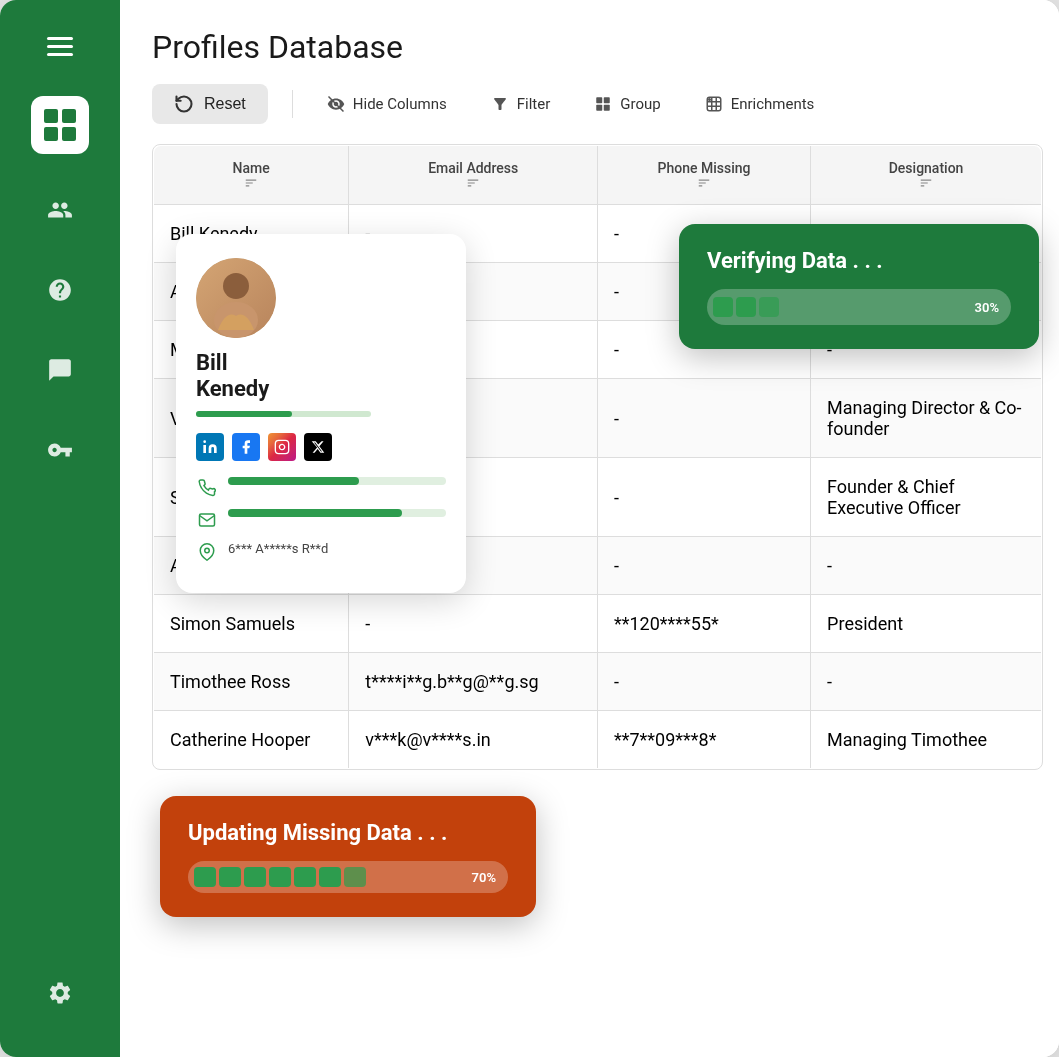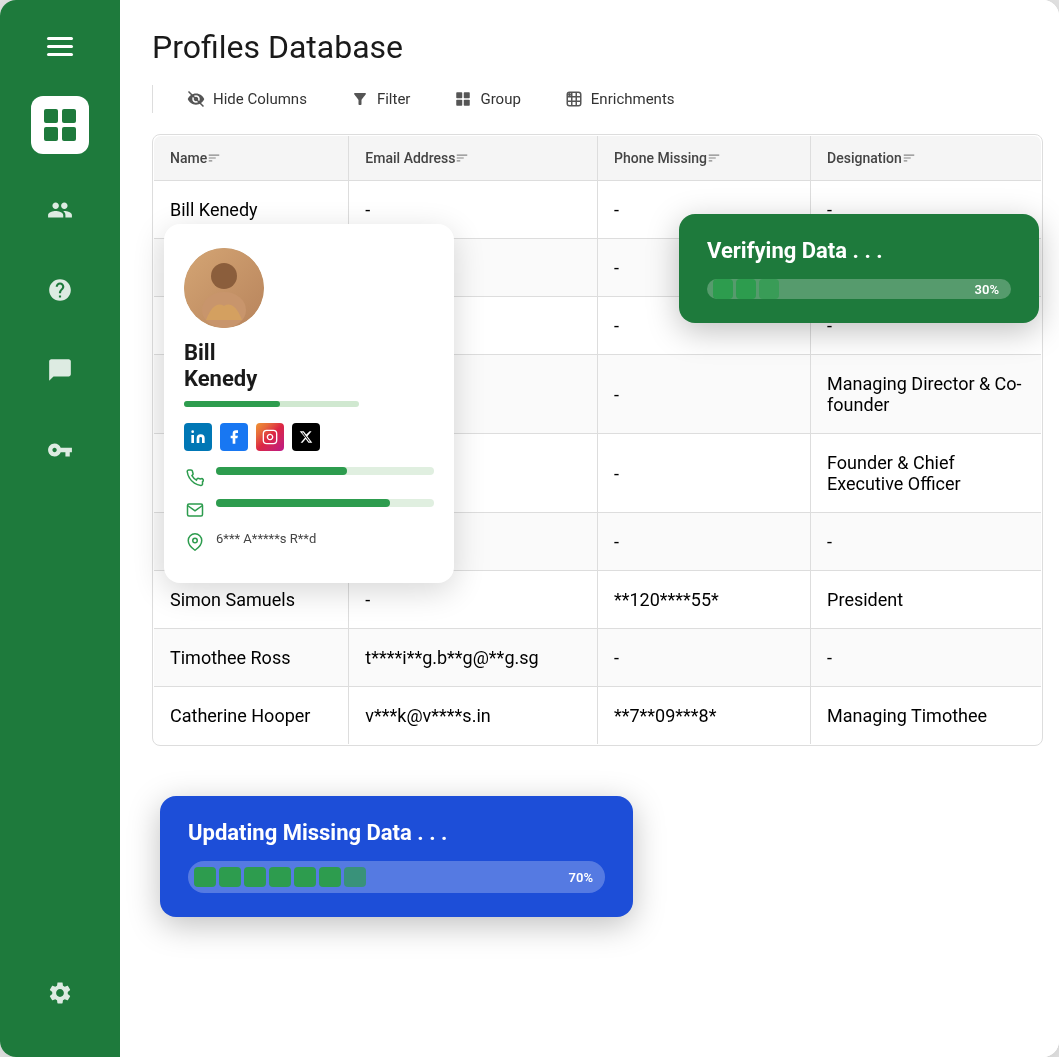--- a/index.html
+++ b/index.html
@@ -193,21 +193,22 @@
       border: 1px solid #ddd;
       padding: 14px 16px;
       text-align: left;
       font-size: 14px;
       font-weight: 500;
       color: #444;
     }
     .data-table th .col-header {
       display: flex;
       align-items: center;
-      justify-content: flex-start;
+      justify-content: center;
+      flex-direction: column;
     }
 
     .data-table td {
       border: 1px solid #ddd;
       padding: 18px 16px;
       font-size: 18px;
       color: #000000;
       vertical-align: middle;
     }
 
@@ -222,21 +223,21 @@
     .overlay-area {
       position: absolute;
       top: 0; left: 0; right: 0; bottom: 0;
       pointer-events: none;
     }
 
     
     .profile-card {
       position: absolute;
       top: 90px;
-      left: 44px;
+      left: 56px;
       width: 290px;
       background: #fff;
       border-radius: 16px;
       box-shadow: 0 8px 32px rgba(0,0,0,0.16);
       padding: 24px 20px 20px 20px;
       pointer-events: all;
       z-index: 10;
     }
 
     .profile-avatar {
@@ -345,21 +346,21 @@
     .verifying-title {
       font-size: 22px;
       font-weight: 700;
       color: #fff;
       margin-bottom: 16px;
     }
 
     .progress-bar-container {
       background: rgba(255,255,255,0.25);
       border-radius: 20px;
-      height: 20px;
+      height: 36px;
       overflow: hidden;
       position: relative;
     }
 
     .progress-seg {
       height: 20px;
       border-radius: 4px;
       background: #2d9c4e;
     }
 
@@ -371,22 +372,22 @@
       color: #fff;
       font-size: 13px;
       font-weight: 600;
     }
 
     
     .updating-popup {
       position: absolute;
       bottom: 140px;
       left: 40px;
-      width: 473px;
-      background: #1d4ed8;
+      width: 376px;
+      background: #c2410c;
       border-radius: 16px;
       padding: 24px 28px;
       pointer-events: all;
       z-index: 20;
       box-shadow: 0 8px 32px rgba(0,0,0,0.25);
     }
 
     .updating-title {
       font-size: 22px;
       font-weight: 700;
@@ -477,20 +478,27 @@
       </div>
     </div>
   </div>
 
   <div class="main">
     <div class="main-header">
       <h1 class="page-title">Profiles Database</h1>
 
 
       <div class="toolbar">
+        <button class="btn-reset">
+          <svg viewBox="0 0 24 24" fill="none" stroke="#333" stroke-width="2.5" stroke-linecap="round" stroke-linejoin="round">
+            <path d="M3 12a9 9 0 1 0 9-9 9.75 9.75 0 0 0-6.74 2.74L3 8"></path>
+            <path d="M3 3v5h5"></path>
+          </svg>
+          <span>Reset</span>
+        </button>
         <div class="toolbar-sep"></div>
         <div class="toolbar-action">
           <svg width="18" height="18" viewBox="0 0 24 24" fill="#555">
             <path d="M12 4.5C7 4.5 2.73 7.61 1 12c1.73 4.39 6 7.5 11 7.5s9.27-3.11 11-7.5c-1.73-4.39-6-7.5-11-7.5zM12 17c-2.76 0-5-2.24-5-5s2.24-5 5-5 5 2.24 5 5-2.24 5-5 5zm0-8c-1.66 0-3 1.34-3 3s1.34 3 3 3 3-1.34 3-3-1.34-3-3-3z"></path>
             <line x1="2" y1="2" x2="22" y2="22" stroke="#555" stroke-width="2"></line>
           </svg>
           <span>Hide Columns</span>
         </div>
         <div class="toolbar-action">
           <svg width="18" height="18" viewBox="0 0 24 24" fill="#555">

